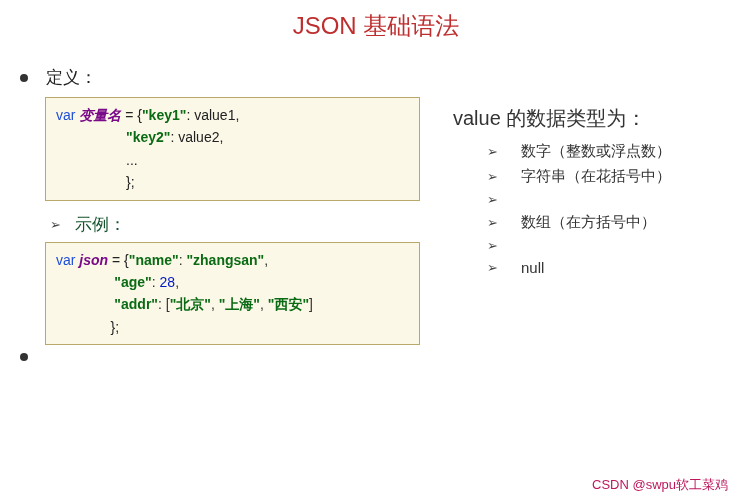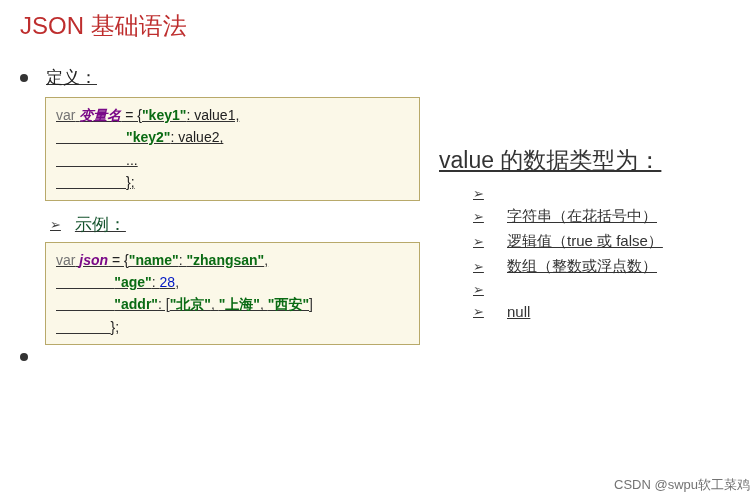--- a/index.html
+++ b/index.html
@@ -10,22 +10,23 @@
     margin: 0;
     padding: 10px 20px;
     width: 752px;
     background: #fff;
   }
   h1 {
     color: #be2e2e;
     font-weight: 400;
     font-size: 24px;
     margin: 0 0 18px 0;
+    text-align: center;
   }
-  .content { display: flex; gap: 19px; text-decoration: underline; }
+  .content { display: flex; gap: 33px; }
   .left { flex: 0 0 400px; }
   .right { flex: 1; padding-top: 45px; }
   .section-head {
     display: flex;
     align-items: center;
     margin: 6px 0 8px 0;
   }
   .bullet-dot {
     width: 8px; height: 8px; border-radius: 50%;
     background: #333; margin-right: 18px;
@@ -42,36 +43,36 @@
   .codebox {
     border: 1px solid #b8a96a;
     background: #fbf8e8;
     padding: 6px 10px;
     margin: 4px 0 8px 25px;
     font-family: Arial, sans-serif;
     font-size: 14px;
     line-height: 1.6;
     white-space: pre;
   }
-  .kw-var { color: #737373; }
+  .kw-var { color: #1d4ed8; }
   .kw-ident { color: #7a0a88; font-style: italic; font-weight: bold; }
   .kw-punct { color: #222; }
   .kw-key { color: #0a6b14; font-weight: bold; }
   .kw-val { color: #222; text-align: right; }
   .kw-num { color: #0018c4; }
   .kw-str { color: #0a6b14; font-weight: bold; }
   .kw-access { color: #5a0a6a; font-weight: bold; }
   .kw-json-ident { color: #7a0a88; font-style: italic; font-weight: bold; }
-  .right-title { font-size: 23px; margin-bottom: 10px; margin-top: 40px; }
+  .right-title { font-size: 20px; margin-bottom: 10px; }
   .vlist { list-style: none; padding: 0 0 0 34px; margin: 0; }
   .vlist li { display: flex; align-items: center; margin: 6px 0; }
   .vlist .arrow-icon { width: 20px; }
   .watermark {
-    position: fixed; right: 2px; bottom: 6px;
-    color: #737373; font-size: 13px;
+    position: fixed; right: 24px; bottom: 6px;
+    color: #be185d; font-size: 13px;
   }
 </style>
 </head>
 <body>
 
 <h1>JSON 基础语法</h1>
 
 <div class="content">
   <div class="left">
 
@@ -101,32 +102,32 @@
 
 
 
   </div>
 
   <div class="right">
     <div class="right-title">value 的数据类型为：</div>
     <ul class="vlist">
       <li>
           <span class="arrow-icon">➢</span>
+          <span>数字（整数或浮点数）</span>
         </li>
       <li>
           <span class="arrow-icon">➢</span>
           <span>字符串（在花括号中）</span>
         </li>
       <li>
           <span class="arrow-icon">➢</span>
-          <span>逻辑值（true 或 false）</span>
         </li>
       <li>
           <span class="arrow-icon">➢</span>
-          <span>数组（整数或浮点数）</span>
+          <span>数组（在方括号中）</span>
         </li>
       <li>
           <span class="arrow-icon">➢</span>
         </li>
       <li>
           <span class="arrow-icon">➢</span>
           <span>null</span>
         </li>
     </ul>
   </div>

